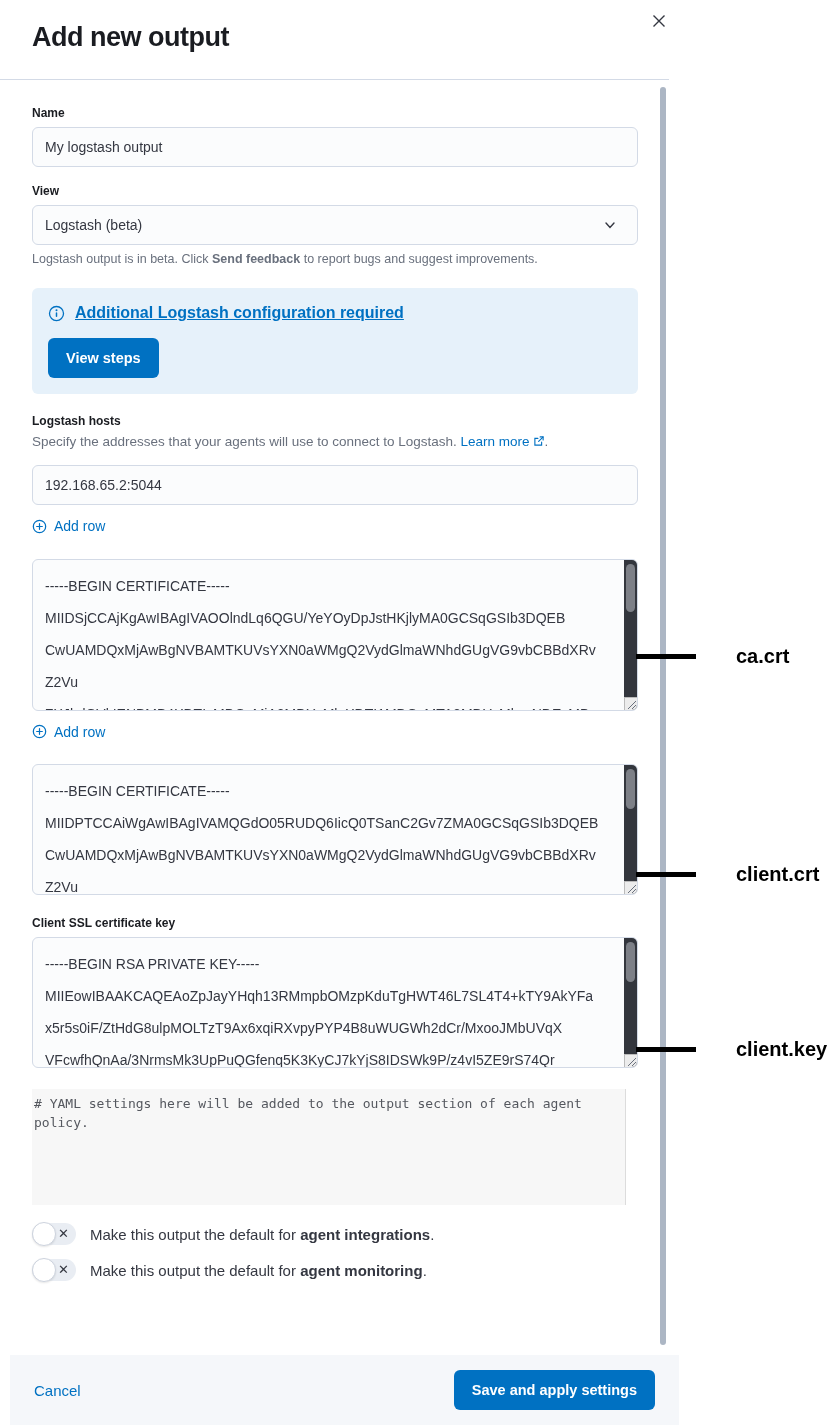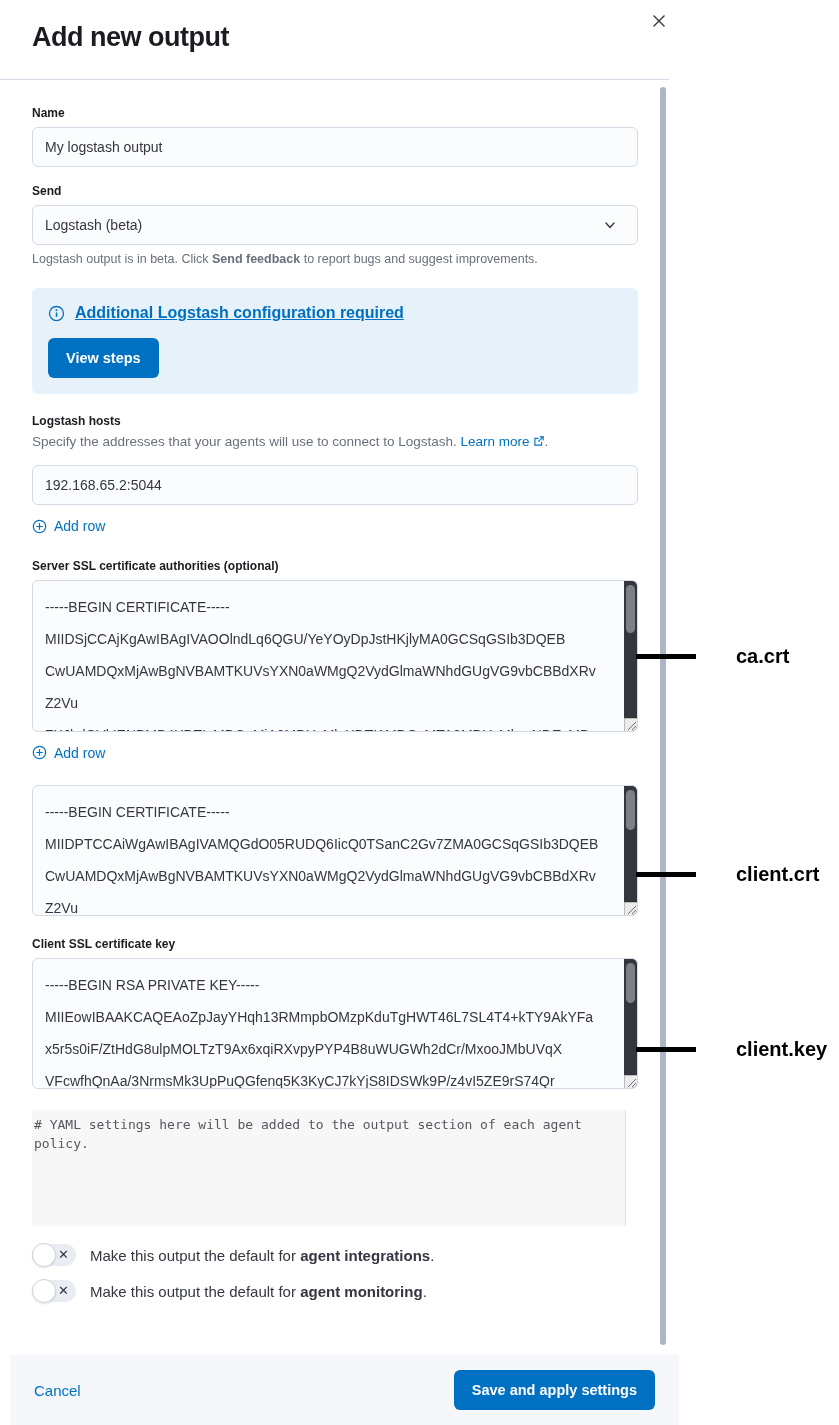--- a/index.html
+++ b/index.html
@@ -113,21 +113,21 @@
     <div class="flyout-body">
 
       <div class="form-row">
         <div class="form-label">Name</div>
         <div class="text-input">
           <span>My logstash output</span>
         </div>
       </div>
 
       <div class="form-row" style="margin-bottom:0;">
-        <div class="form-label">Send</div>
+        <div class="form-label">View</div>
         <div class="select-wrap">
           <div class="text-input">
             <span>Logstash (beta)</span>
           </div>
           <span class="chev">
             <svg width="16" height="16" viewBox="0 0 16 16" fill="none" stroke="#343741" stroke-width="1.4" stroke-linecap="round">
               <polyline points="4,6 8,10.5 12,6"></polyline>
             </svg>
           </span>
         </div>
@@ -163,21 +163,20 @@
         <button class="add-row">
           <svg width="15" height="15" viewBox="0 0 16 16" fill="none" stroke="#0071c2" stroke-width="1.3" stroke-linecap="round">
             <circle cx="8" cy="8" r="6.6"></circle>
               <path d="M8 5 v6 M5 8 h6"></path>
           </svg>
           <span>Add row</span>
         </button>
       </div>
 
       <div style="margin-top:21px;">
-        <div class="form-label">Server SSL certificate authorities (optional)</div>
         <div class="cert-box h-ca">
           <div class="cert-text">-----BEGIN CERTIFICATE-----
 MIIDSjCCAjKgAwIBAgIVAOOlndLq6QGU/YeYOyDpJstHKjlyMA0GCSqGSIb3DQEB
 CwUAMDQxMjAwBgNVBAMTKUVsYXN0aWMgQ2VydGlmaWNhdGUgVG9vbCBBdXRv
 Z2Vu
 ZXJhdGVkIENBMB4XDTIyMDQyMjA2MDYxMloXDTI1MDQyMTA2MDYxMlowNDEyMD
 AG
 A1UEAxMpRWxhc3RpYyBDZXJ0aWZpY2F0ZSBUb29sIEF1dG9nZW5lcmF0ZWQgQ0F</div>
           <div class="cert-scroll">
               <div class="cert-thumb"></div>

